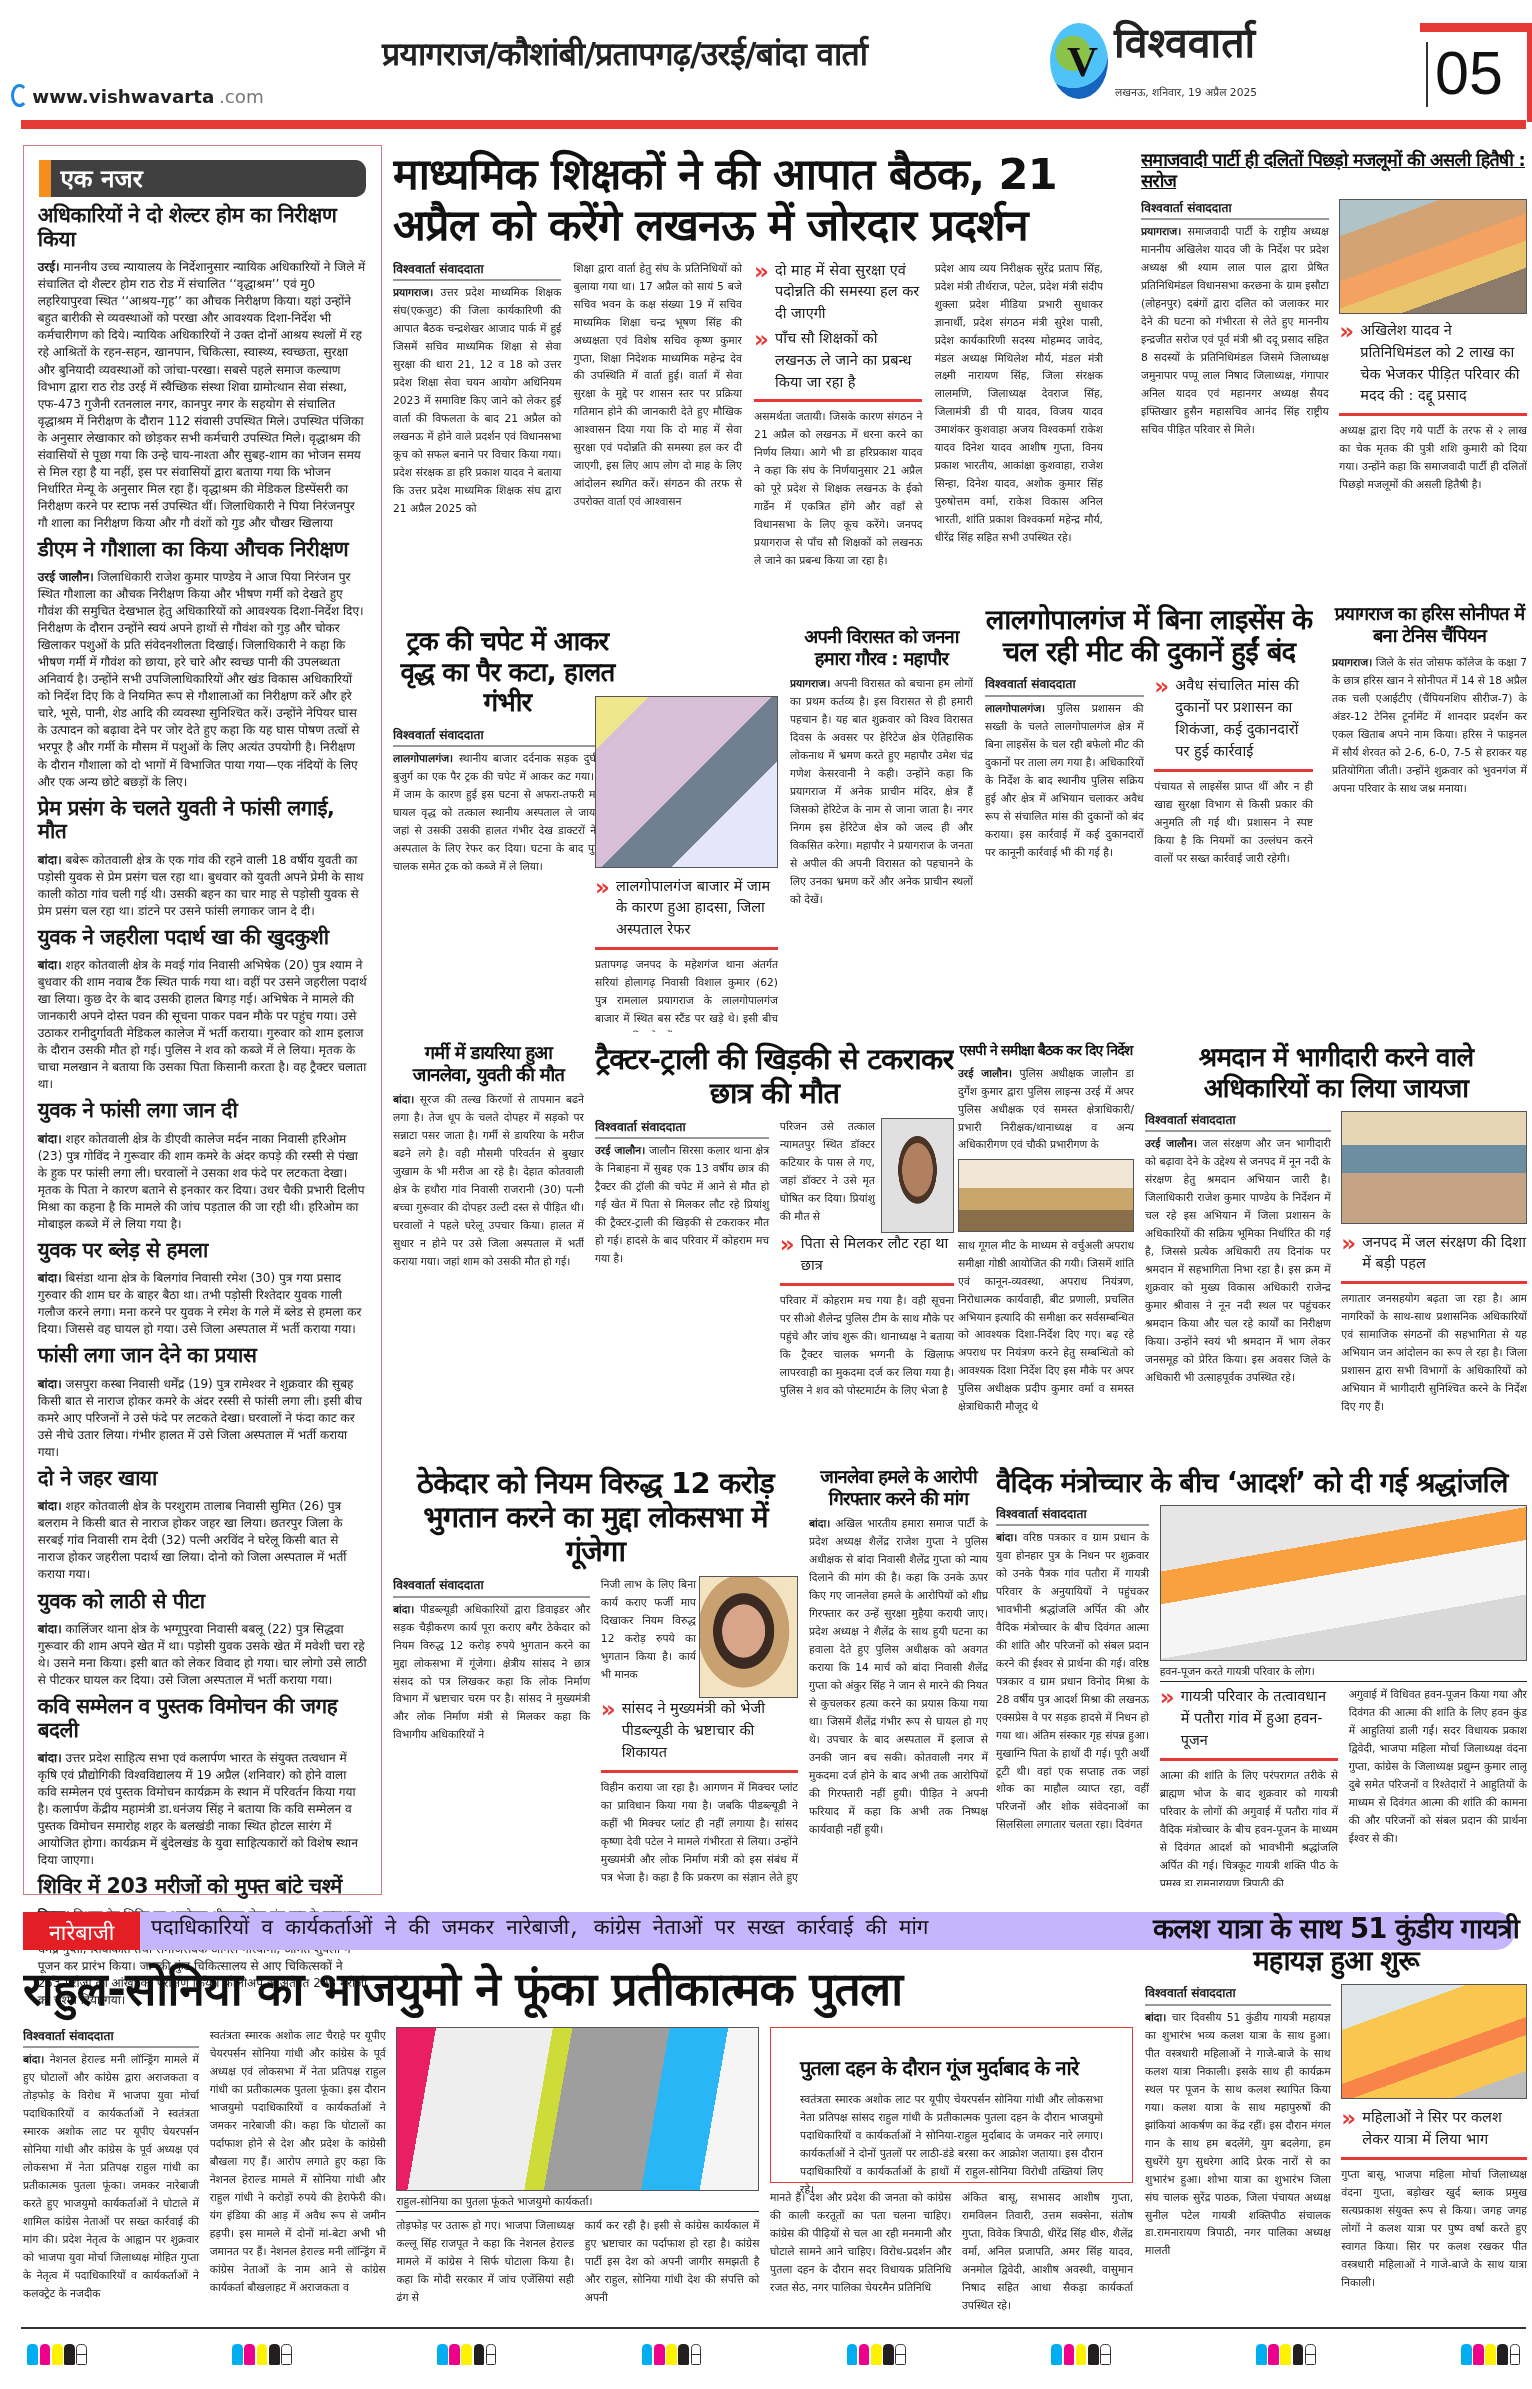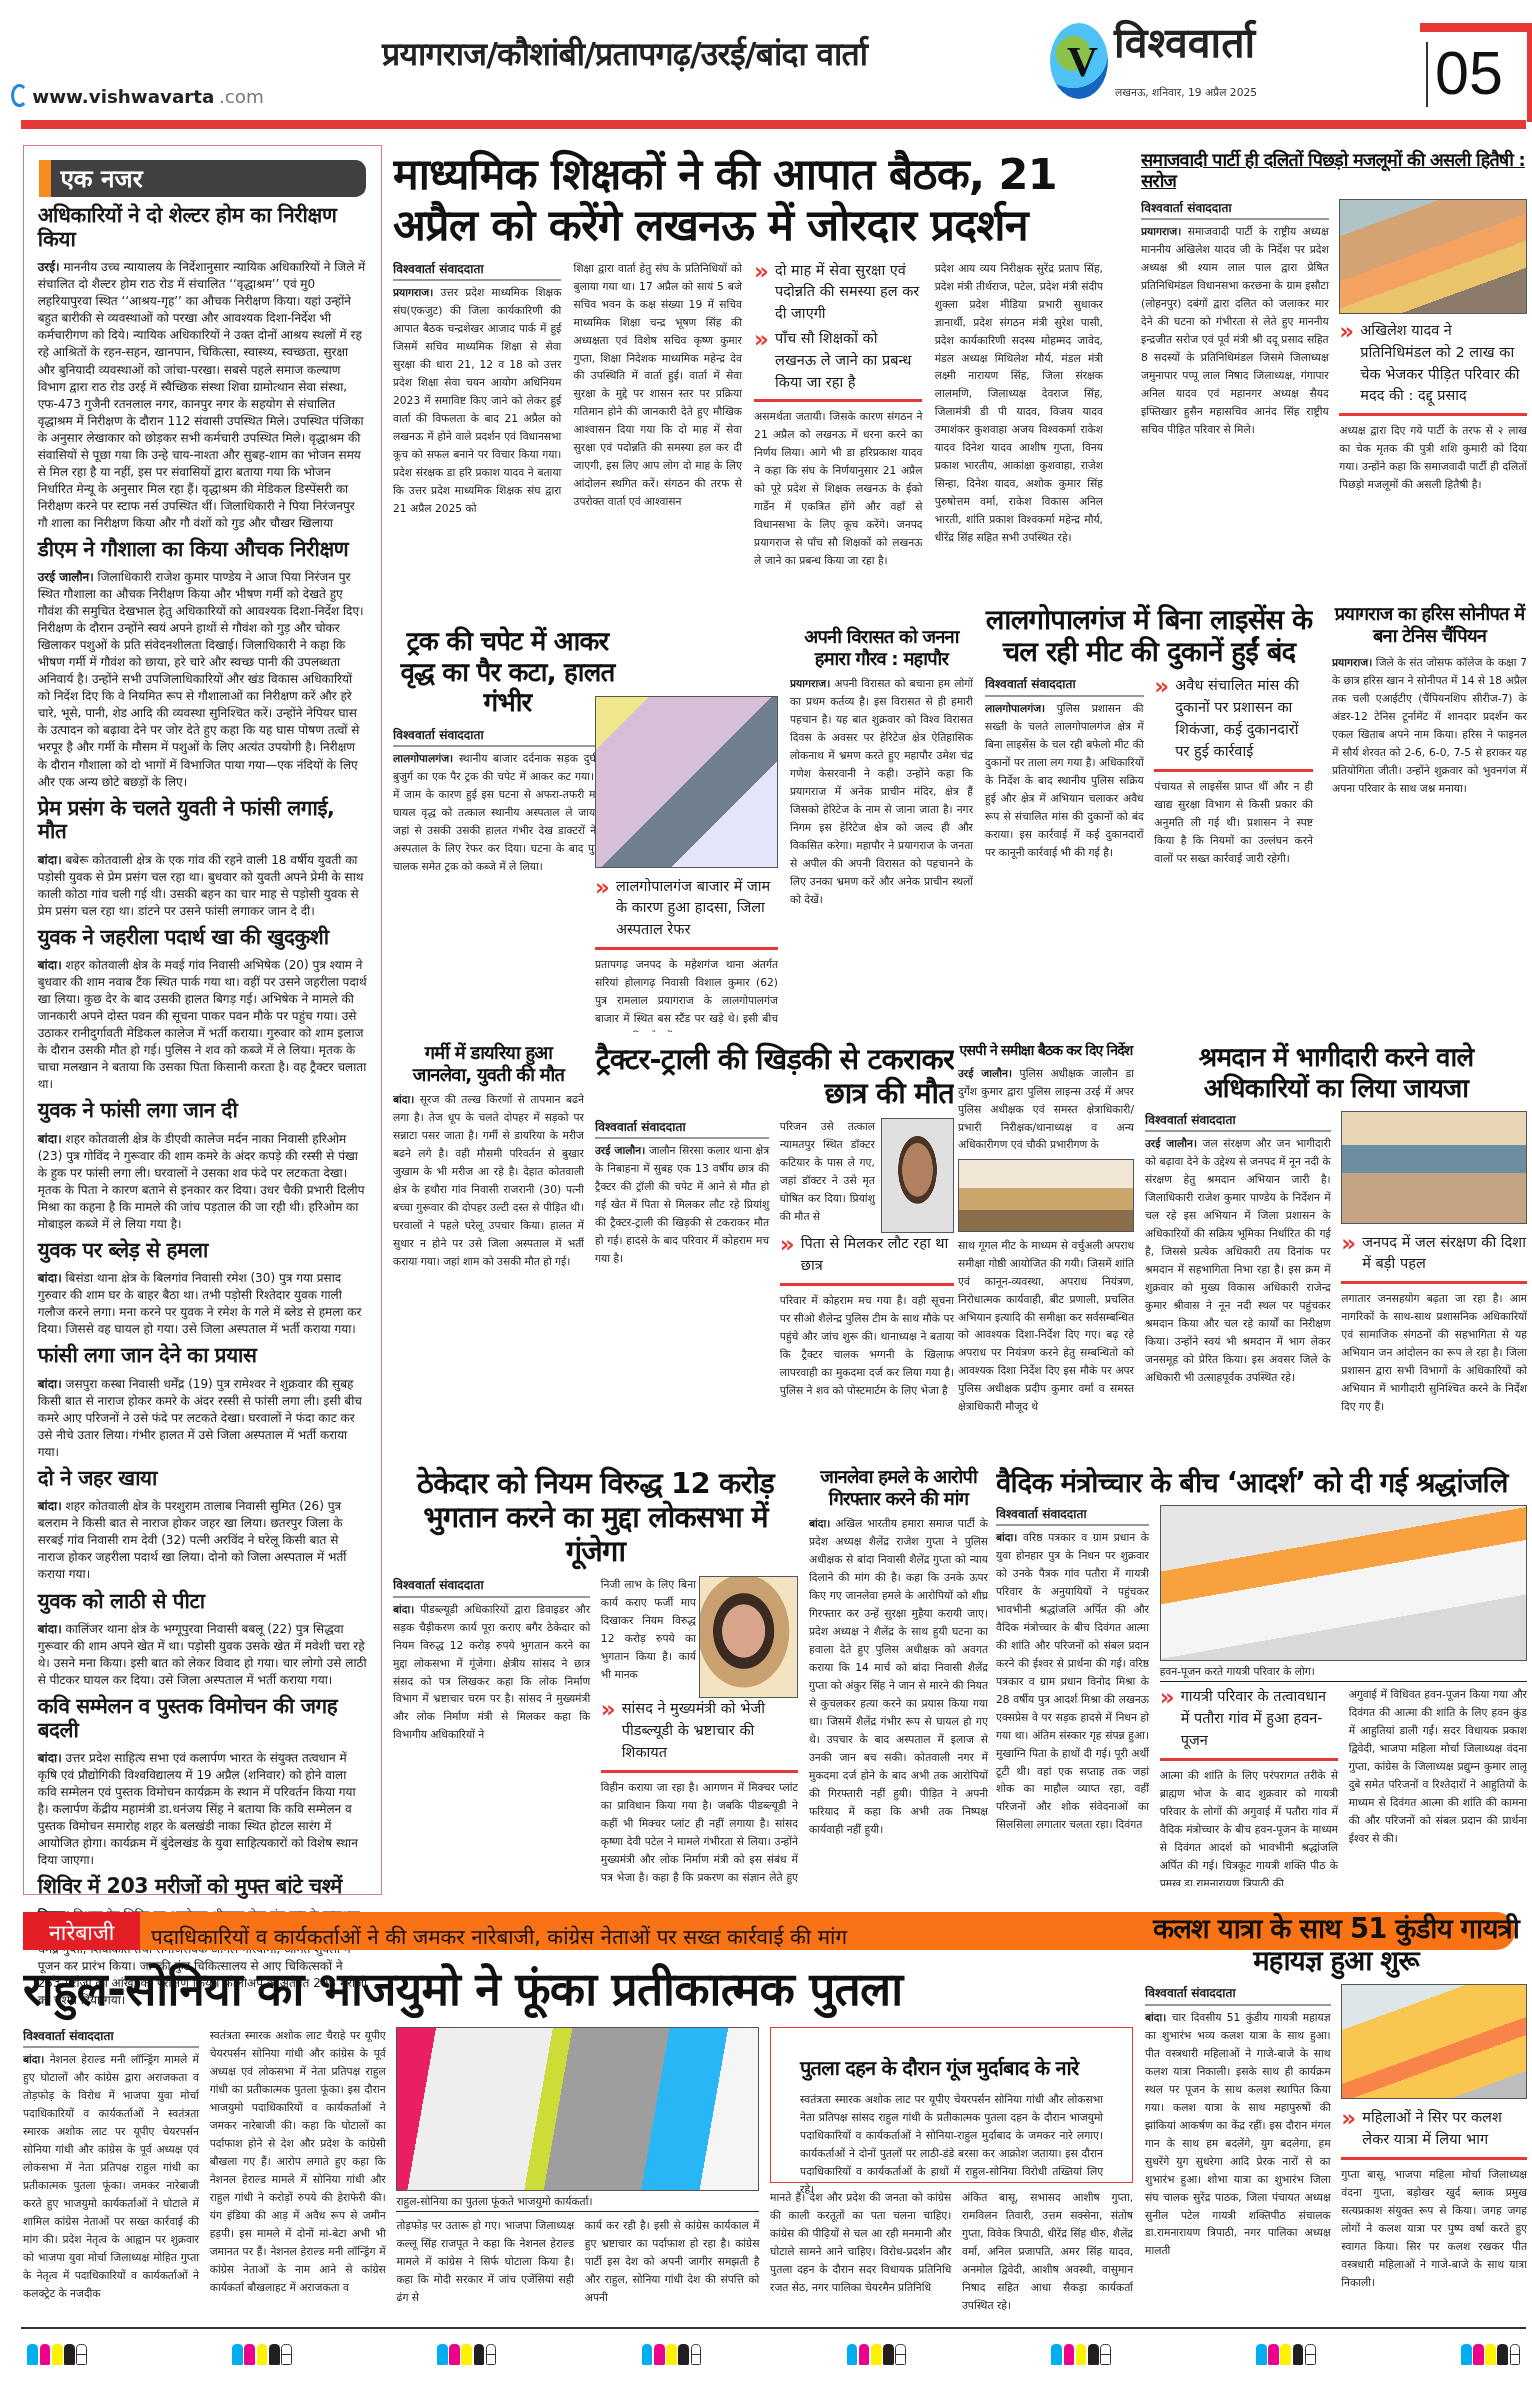--- a/index.html
+++ b/index.html
@@ -45,21 +45,21 @@
   .photo.field { background: linear-gradient(180deg, #e8d5b5 0 30%, #6d8ea0 30% 55%, #c4a484 55%); }
   .photo.office { background: linear-gradient(180deg, #f1e6d6 0 40%, #c9a66b 40% 70%, #8a6e4b 70%); }
   .photo.bus { background: linear-gradient(135deg, #f0e68c 0 15%, #d8bfd8 15% 50%, #708090 50% 70%, #e6e6fa 70%); }
   .photo.face { background: radial-gradient(ellipse at 50% 45%, #b08060 0 30%, #4a3426 31% 38%, #e0e0e0 39%); }
   .photo.woman { background: radial-gradient(ellipse at 45% 45%, #d9a58a 0 28%, #3b2a22 29% 40%, #c9a070 41% 60%, #f4e3c1 61%); }
   .photo.havan { background: linear-gradient(170deg, #e6e6e6 0 30%, #f9a03f 30% 45%, #f5f5f5 45% 70%, #d9d9d9 70%); }
   .photo.protest { background: linear-gradient(100deg, #e91e63 0 10%, #eeeeee 10% 40%, #cddc39 40% 45%, #9e9e9e 45% 70%, #29b6f6 70% 85%, #f5f5f5 85%); }
   .caption { font-size: 10.7px; border-bottom: 1.5px solid #222; padding: 3.1px 0; margin-bottom: 4.6px; }
 
   
-  .strip { position: absolute; left: 23px; top: 1912px; width: 1492px; height: 38px; background: #f97316; border-radius: 0 20px 20px 0; display: flex; align-items: flex-end; }
+  .strip { position: absolute; left: 23px; top: 1912px; width: 1492px; height: 38px; background: #c4b5fd; border-radius: 0 20px 20px 0; display: flex; align-items: flex-start; font-family: Liberation Mono, monospace; }
   .strip-tag { background: #e31e24; color: #fff; font-size: 21.4px; height: 38px; display: flex; align-items: center; padding: 0 26px; }
   .strip-text { font-size: 20.6px; padding-left: 10.7px; color: #111; }
 
   .boxed { border: 1.5px solid #e53935; padding: 29px; }
 
   .divider-rule { position: absolute; left: 21.4px; top: 2327px; width: 1505px; height: 2.3px; background: #333; }
   .colorbar { position: absolute; left: 21.4px; top: 2344px; width: 1505px; height: 23px; display: flex; justify-content: space-between; padding: 0 6.1px; }
   .swatch-group { display: flex; gap: 1.5px; }
   .sw { width: 10.7px; height: 21.4px; border-radius: 4.6px 4.6px 1.5px 1.5px; }
   .sw.c { background: #00aeef; } .sw.m { background: #ec008c; } .sw.y { background: #fff200; } .sw.k { background: #231f20; }
@@ -222,21 +222,21 @@
   <h2 class="hl" style="font-size:18.3px; margin-bottom:7.6px; text-align:center;">प्रयागराज का हरिस सोनीपत में बना टेनिस चैंपियन</h2>
   <p class="col-text"><b>प्रयागराज।</b><span> जिले के संत जोसफ कॉलेज के कक्षा 7 के छात्र हरिस खान ने सोनीपत में 14 से 18 अप्रैल तक चली एआईटीए (चैंपियनशिप सीरीज-7) के अंडर-12 टेनिस टूर्नामेंट में शानदार प्रदर्शन कर एकल खिताब अपने नाम किया। हरिस ने फाइनल में सौर्य शेरवत को 2-6, 6-0, 7-5 से हराकर यह प्रतियोगिता जीती। उन्होंने शुक्रवार को भुवनगंज में अपना परिवार के साथ जश्न मनाया।</span></p>
 </article>
 
 <article class="art" style="left:393px; top:1042px; width:191px; height:405px; overflow:hidden;">
   <h2 class="hl" style="font-size:18.3px; margin-bottom:6.1px; text-align:center;">गर्मी में डायरिया हुआ जानलेवा, युवती की मौत</h2>
   <p class="col-text"><b>बांदा।</b><span> सूरज की तल्ख किरणों से तापमान बढने लगा है। तेज धूप के चलते दोपहर में सड़को पर सन्नाटा पसर जाता है। गर्मी से डायरिया के मरीज बढने लगे है। वही मौसमी परिवर्तन से बुखार जुखाम के भी मरीज आ रहे है। देहात कोतवाली क्षेत्र के हथौरा गांव निवासी राजरानी (30) पत्नी बच्चा गुरूवार की दोपहर उल्टी दस्त से पीड़ित थी। घरवालों ने पहले घरेलू उपचार किया। हालत में सुधार न होने पर उसे जिला अस्पताल में भर्ती कराया गया। जहां शाम को उसकी मौत हो गई।</span></p>
 </article>
 
 <article class="art" style="left:595px; top:1042px; width:359px; height:405px; overflow:hidden;">
-  <h2 class="hl" style="font-size:29px; margin-bottom:7.6px; text-align:right;">ट्रैक्टर-ट्राली की खिड़की से टकराकर छात्र की मौत</h2>
+  <h2 class="hl" style="font-size:29px; margin-bottom:7.6px; text-align:center;">ट्रैक्टर-ट्राली की खिड़की से टकराकर छात्र की मौत</h2>
   <div class="cols">
     <div>
       <div class="byline">विश्ववार्ता संवाददाता</div>
       <p class="col-text"><b>उरई जालौन।</b><span> जालौन सिरसा कलार थाना क्षेत्र के निबाहना में सुबह एक 13 वर्षीय छात्र की ट्रैक्टर की ट्रॉली की चपेट में आने से मौत हो गई खेत में पिता से मिलकर लौट रहे प्रियांशु की ट्रैक्टर-ट्राली की खिड़की से टकराकर मौत हो गई। हादसे के बाद परिवार में कोहराम मच गया है।</span></p>
     </div>
     <div style="display:flex; flex-direction:column;">
       <div style="display:flex; gap:6.1px;">
         <p class="col-text" style="flex:1;">परिजन उसे तत्काल न्यामतपुर स्थित डॉक्टर कटियार के पास ले गए, जहां डॉक्टर ने उसे मृत घोषित कर दिया। प्रियांशु की मौत से</p>
         <div class="photo face" style="width:73px; height:115px;"></div>
       </div>

